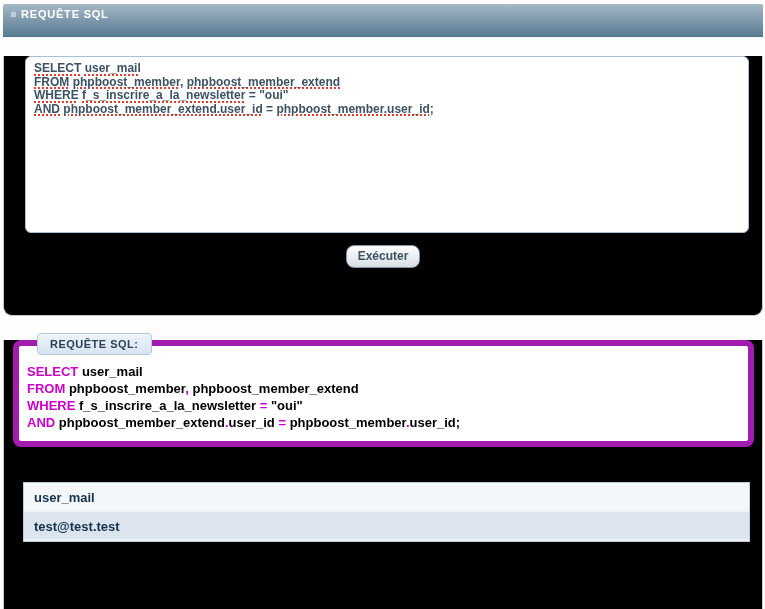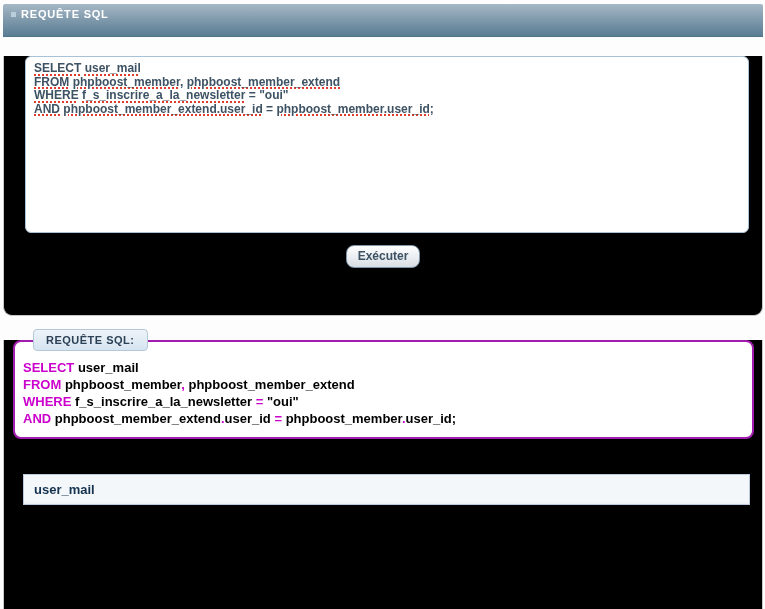--- a/index.html
+++ b/index.html
@@ -76,21 +76,21 @@
     padding: 3px 11px 4px 11px;
     cursor: pointer;
   }
 
   .sql-fieldset {
     position: relative;
     margin: 24px 9px 0 9px;
     width: 741px;
     min-height: 90px;
     background: #ffffff;
-    border: 2px solid #a21caf;
+    border: 6px solid #a21caf;
     border-radius: 8px;
     padding: 17px 10px 10px 8px;
   }
   .sql-legend {
     position: absolute;
     top: -13px; left: 18px;
     background: linear-gradient(to bottom, #eef4f9 0%, #d6e4f0 100%);
     border: 1px solid #b4c8da;
     border-radius: 4px;
     padding: 4px 12px;
@@ -146,15 +146,16 @@
       <div class="sql-legend">REQUÊTE SQL:</div>
       <div class="highlighted-sql">
           <div><span class="kw">SELECT</span><span> user_mail</span></div>
           <div><span class="kw">FROM</span><span> phpboost_member</span><span class="kw">,</span><span> phpboost_member_extend</span></div>
           <div><span class="kw">WHERE</span><span> f_s_inscrire_a_la_newsletter </span><span class="kw">=</span><span> "oui"</span></div>
           <div><span class="kw">AND</span><span> phpboost_member_extend</span><span class="kw">.</span><span>user_id </span><span class="kw">=</span><span> phpboost_member</span><span class="kw">.</span><span>user_id;</span></div>
         </div>
     </div>
     <div class="result-table">
         <div class="trow thead">user_mail</div>
+        <div class="trow odd">test@test.test</div>
       </div>
   </div>
 </div>
 
 </body></html>

